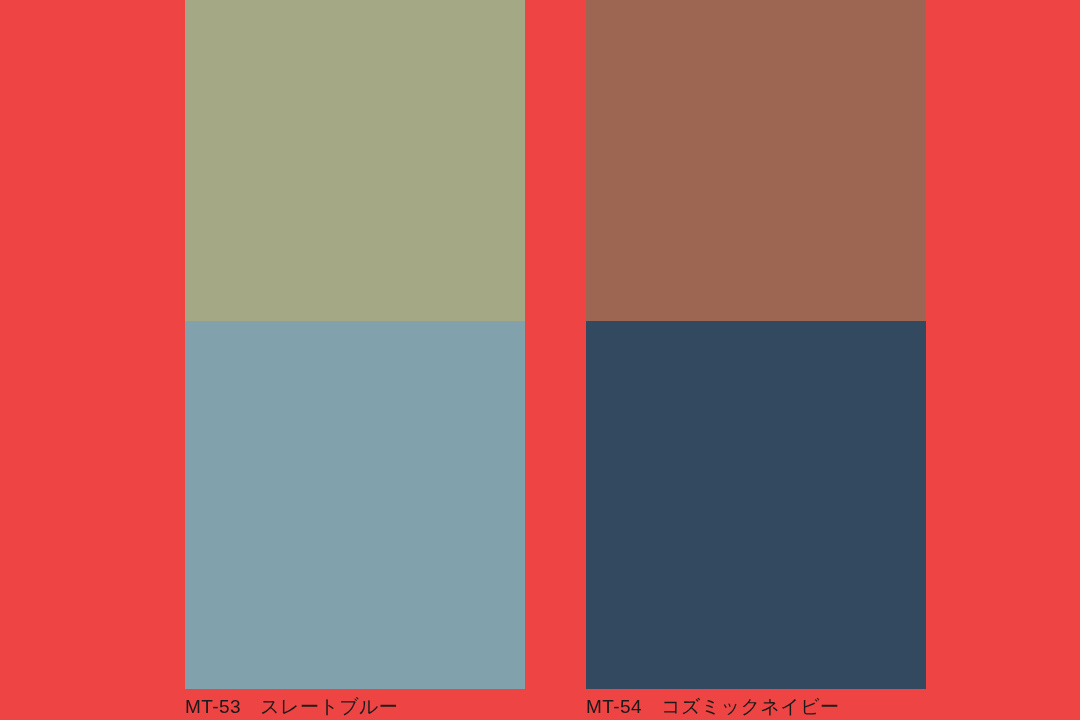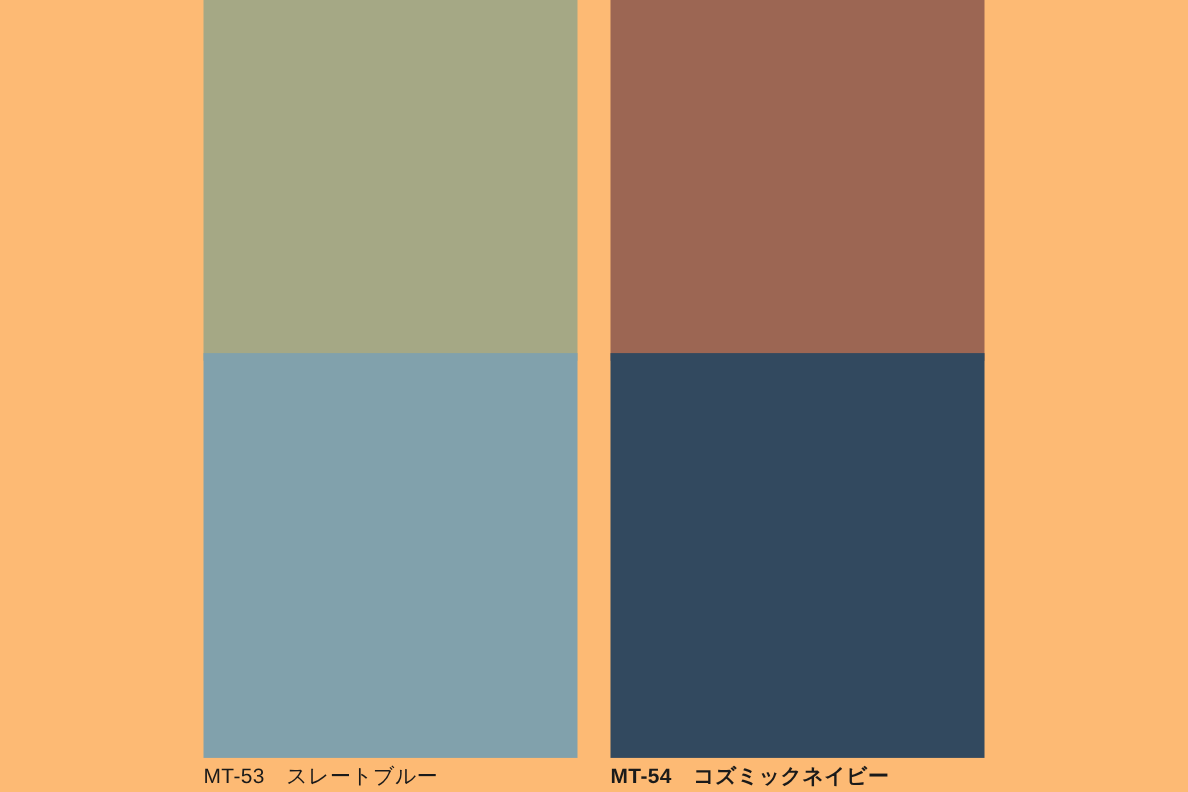--- a/index.html
+++ b/index.html
@@ -11,31 +11,31 @@
     width: 1080px;
     height: 720px;
     overflow: hidden;
     font-family: "Liberation Sans", "DejaVu Sans", sans-serif;
   }
 
   #palette-sheet {
     position: relative;
     width: 1080px;
     height: 720px;
-    background: #fdba74;
+    background: #ef4444;
   }
 
   .swatch-cell {
     position: absolute;
     width: 340px;
   }
 
   
   .col-1 { left: 185px; }
-  .col-2 { left: 555px; font-weight: bold; }
+  .col-2 { left: 586px; }
 
   
   .row-1 { top: -40px; }
   .row-2 { top: 321px; }
 
   .swatch-chip {
     width: 340px;
     height: 368px;
     display: block;
   }

